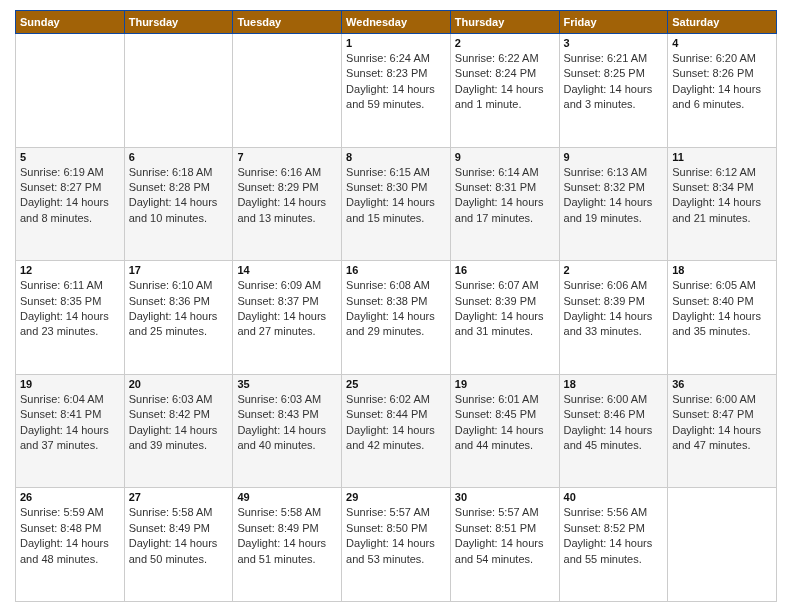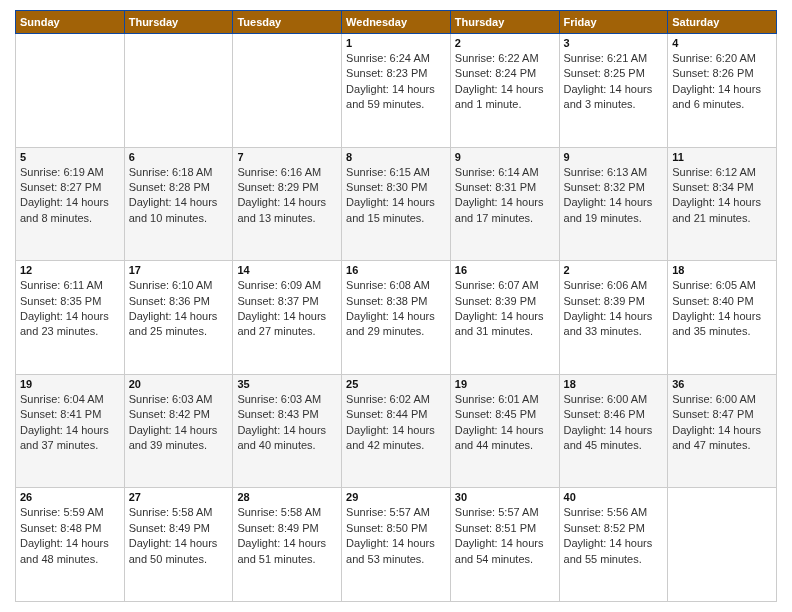--- a/index.html
+++ b/index.html
@@ -214,21 +214,21 @@
         <tr>
           <td>
             <div class="day-number">26</div>
             <div class="cell-info">Sunrise: 5:59 AM<br>Sunset: 8:48 PM<br>Daylight: 14 hours<br>and 48 minutes.</div>
           </td>
           <td>
             <div class="day-number">27</div>
             <div class="cell-info">Sunrise: 5:58 AM<br>Sunset: 8:49 PM<br>Daylight: 14 hours<br>and 50 minutes.</div>
           </td>
           <td>
-            <div class="day-number">28</div>
+            <div class="day-number">49</div>
             <div class="cell-info">Sunrise: 5:58 AM<br>Sunset: 8:49 PM<br>Daylight: 14 hours<br>and 51 minutes.</div>
           </td>
           <td>
             <div class="day-number">29</div>
             <div class="cell-info">Sunrise: 5:57 AM<br>Sunset: 8:50 PM<br>Daylight: 14 hours<br>and 53 minutes.</div>
           </td>
           <td>
             <div class="day-number">30</div>
             <div class="cell-info">Sunrise: 5:57 AM<br>Sunset: 8:51 PM<br>Daylight: 14 hours<br>and 54 minutes.</div>
           </td>

